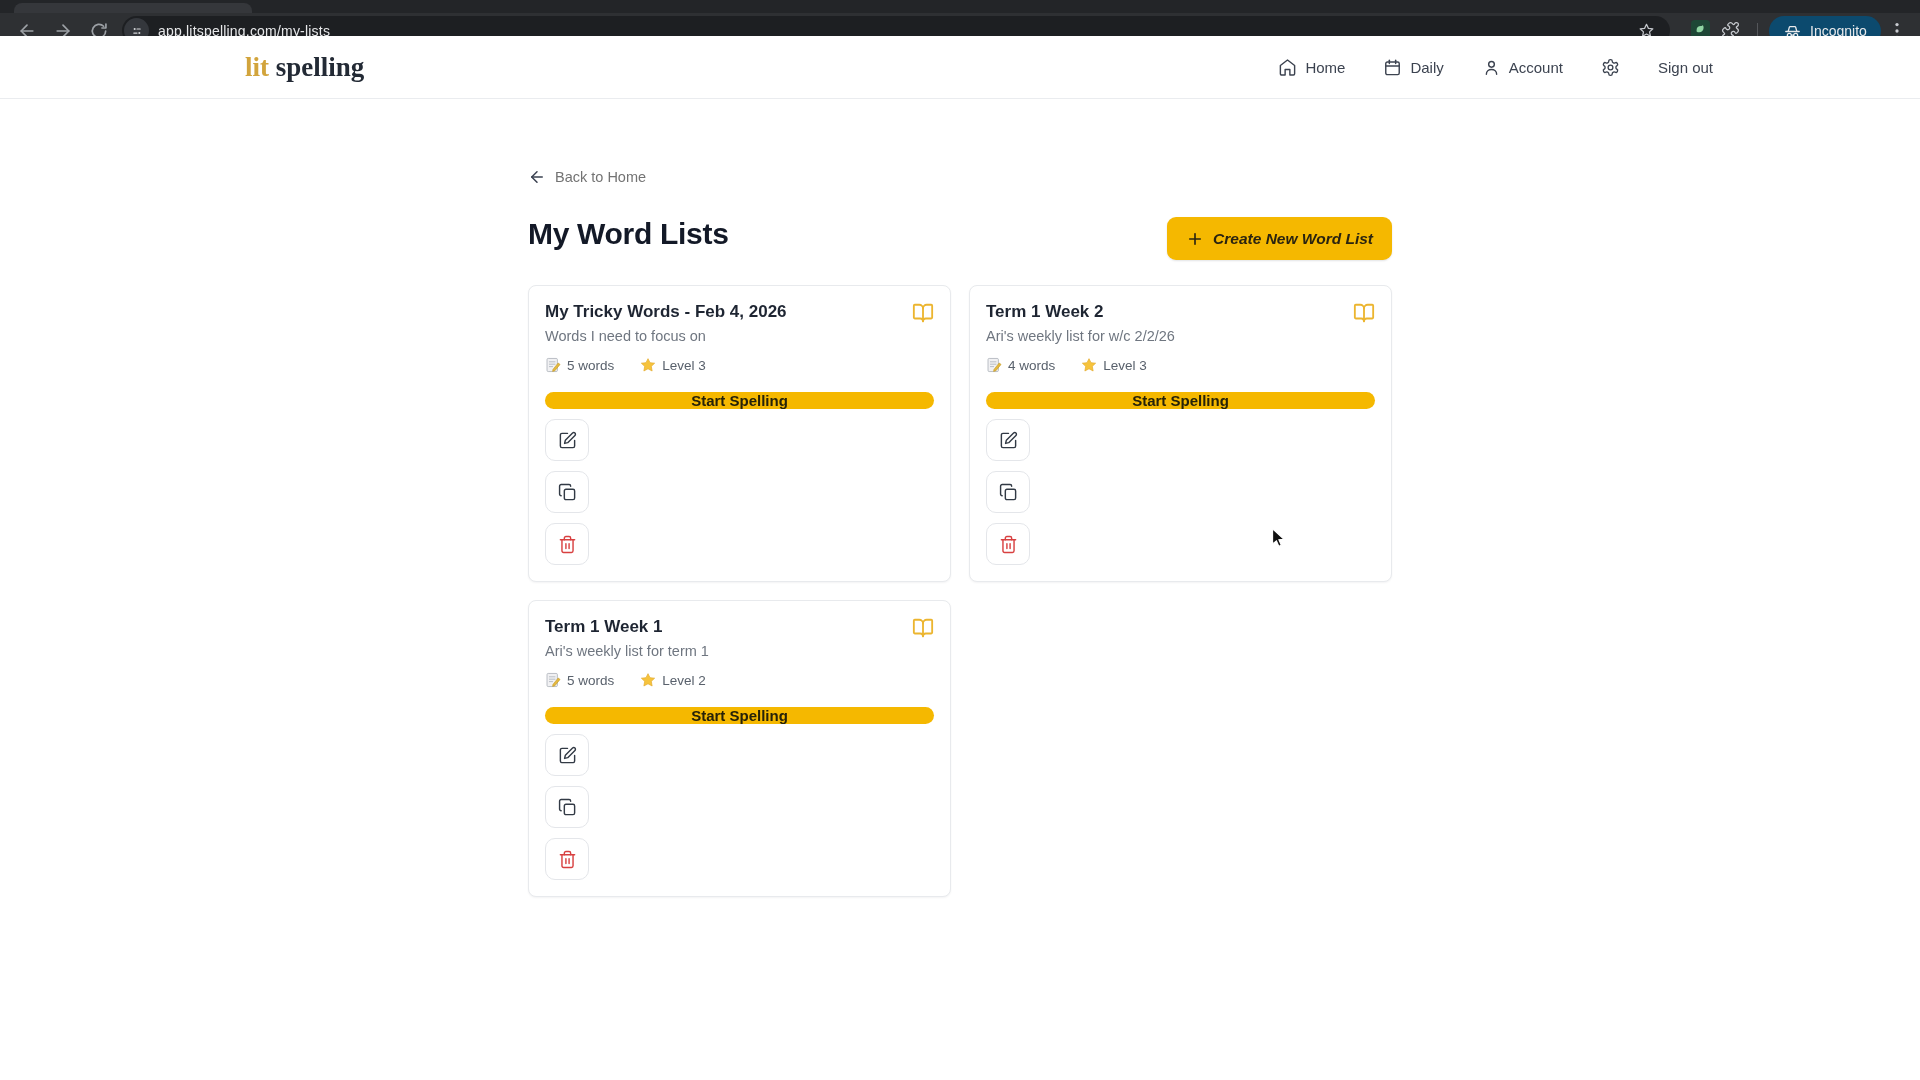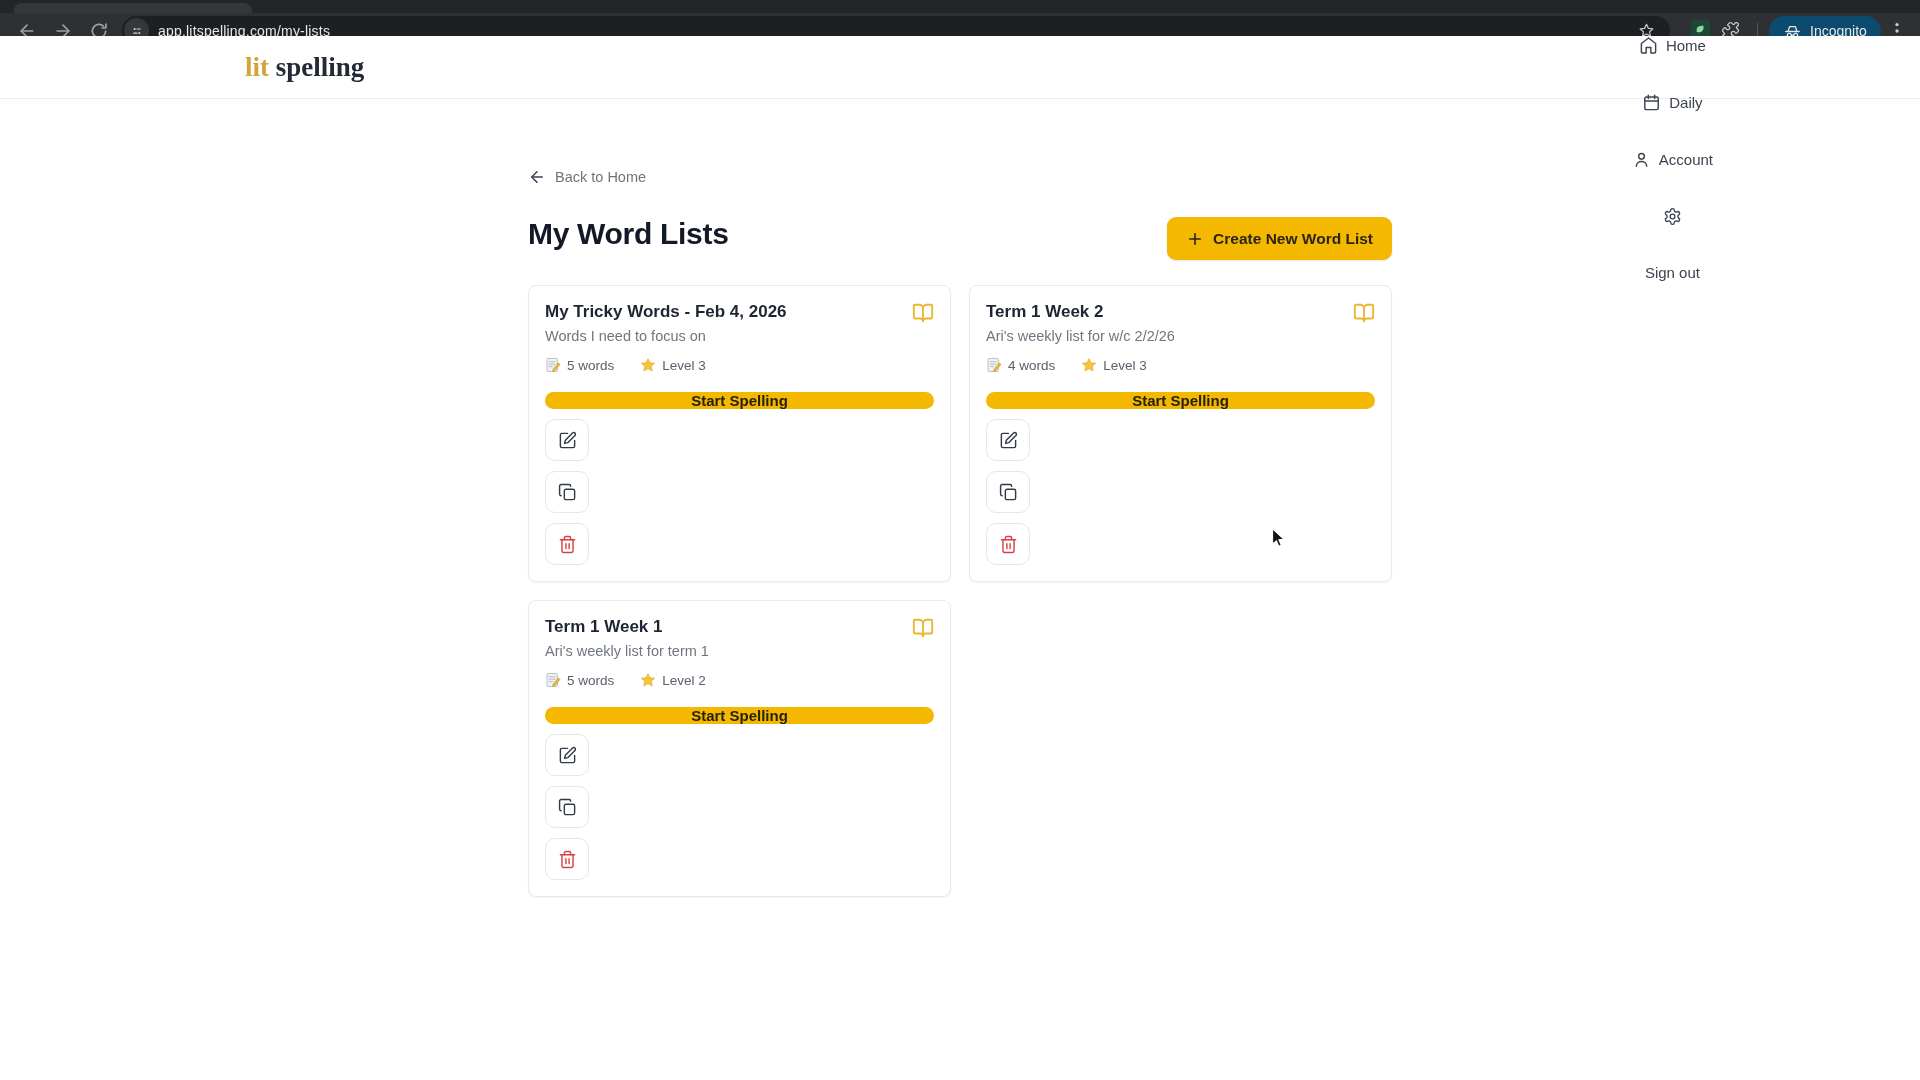--- a/index.html
+++ b/index.html
@@ -29,34 +29,34 @@
            background:#0c4a6e; border-radius:15px; display:flex; align-items:center; gap:8px; }
   .incog span { font-size:14px; color:#E9EAEC; }
   .dots { position:absolute; left:1889px; top:7px; }
 
   
   .appheader { position:absolute; top:36px; left:0; width:1920px; height:63px; background:#fff;
                border-bottom:1px solid #EAECEF; }
   .logo { position:absolute; left:245px; top:50%; transform:translateY(-50%);
           font-family:"Liberation Serif", serif; font-size:27px; font-weight:700; color:#232A35; }
   .logo .accent { color:#D2A43C; }
-  .hnav { position:absolute; right:207px; top:0; height:63px; display:flex; align-items:center; gap:38px;flex-direction:column; }
+  .hnav { position:absolute; right:207px; top:0; height:63px; display:flex; align-items:center; gap:38px; }
   .hnav-item { display:flex; align-items:center; gap:8px; color:#3C4350; font-size:15px; cursor:default; }
   .hnav-item svg { width:19px; height:19px; }
   .signout { color:#3C4350; font-size:15px; }
 
   
   .content { position:absolute; left:528px; top:113px; width:864px; }
   .back { margin-top:55px; display:inline-flex; align-items:center; gap:9px;
           color:#737373; font-size:14.5px; }
   .titlerow { margin-top:27px; display:flex; justify-content:space-between; align-items:flex-start; }
   .titlerow h1 { font-size:30px; font-weight:800; color:#131927; letter-spacing:-.3px; }
   .create { height:43px; padding:0 19px; background:#F5B800; border:none; border-radius:9px;
             display:flex; align-items:center; gap:9px; font-family:inherit;
-            font-size:15.5px; font-weight:600; color:#2A2410; box-shadow:0 1px 2px rgba(16,24,40,.12); }
+            font-size:15.5px; font-weight:600; color:#2A2410; box-shadow:0 1px 2px rgba(16,24,40,.12);font-style:italic; }
   .grid { margin-top:25px; display:grid; grid-template-columns:1fr 1fr; gap:18px; }
   .card { background:#fff; border:1px solid #E8EAED; border-radius:8px; padding:16px;
           box-shadow:0 1px 2px rgba(16,24,40,.05); }
   .card-top { display:flex; justify-content:space-between; align-items:flex-start; }
   .card-title { font-size:17px; font-weight:700; color:#1E2532; }
   .desc { margin-top:4px; font-size:14.5px; color:#6F7680; }
   .meta { margin-top:13px; display:flex; align-items:center; gap:26px;
           font-size:13.5px; color:#59616C; }
   .meta-item { display:flex; align-items:center; gap:6px; }
   .actions { margin-top:19px; display:flex; gap:10px;flex-direction:column; }

